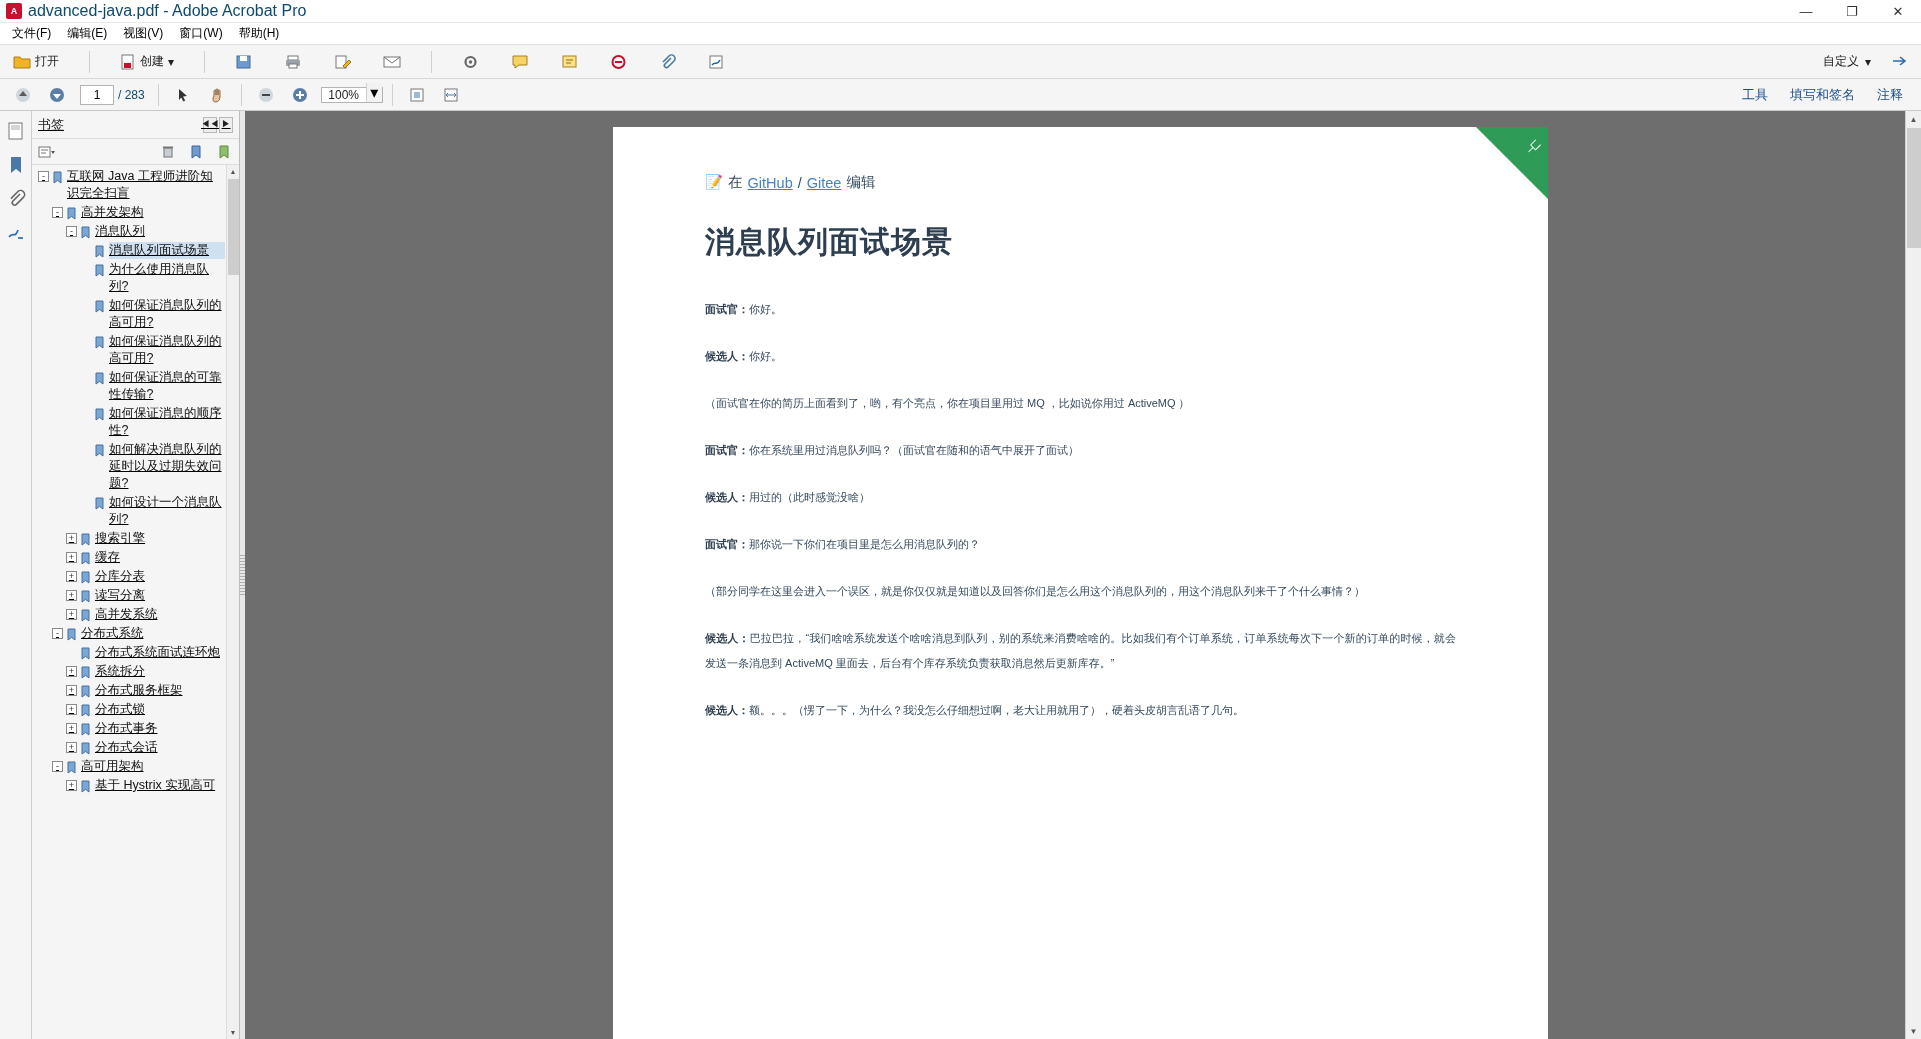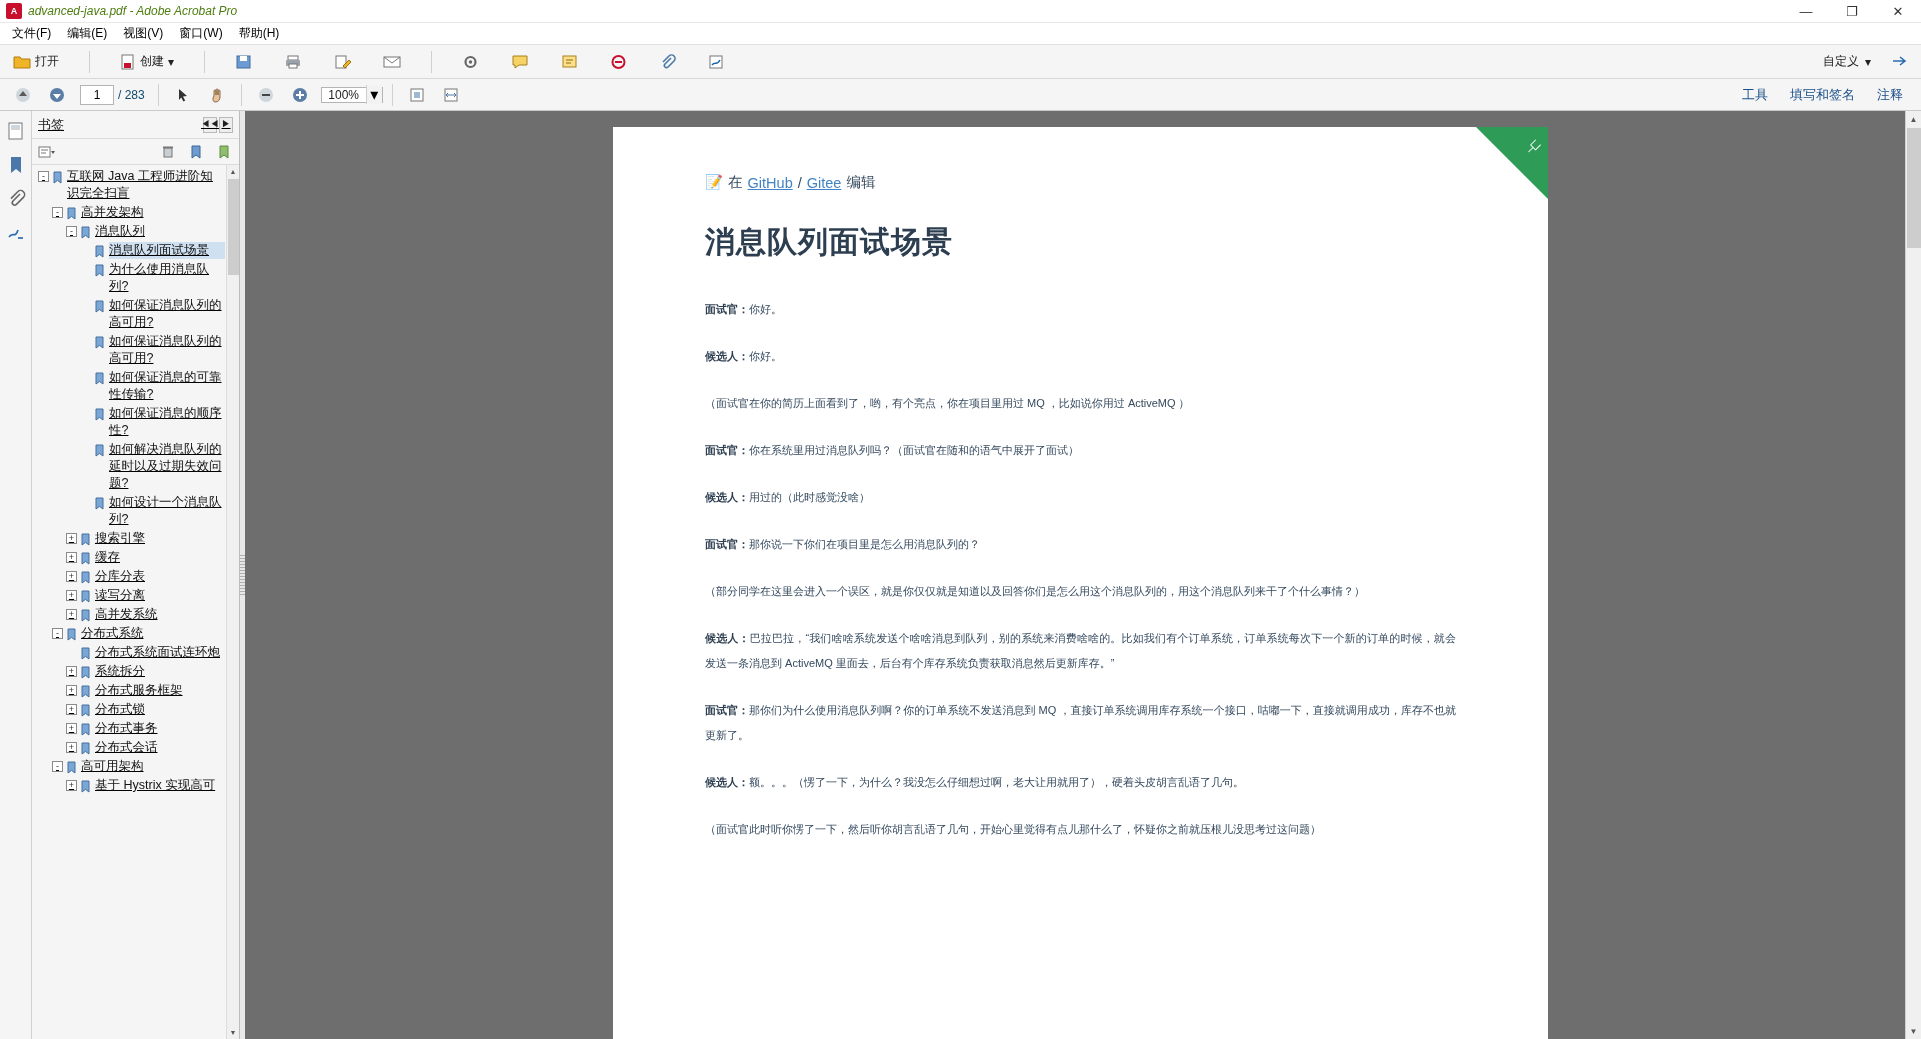--- a/index.html
+++ b/index.html
@@ -25,21 +25,21 @@
     flex: 0 0 23px;
   }
   .titlebar .appicon {
     width: 16px; height: 16px; margin-left: 6px; margin-right: 6px;
     background: #c8102e;
     border-radius: 2px;
     display: flex; align-items: center; justify-content: center;
     color: #fff; font-size: 9px; font-weight: bold;
   }
   .titlebar .title {
-    font-size: 12px; color: #4d7c0f; font-style: italic;
+    font-size: 16px; color: #0c4a6e;
   }
   .titlebar .wbtns {
     margin-left: auto; display: flex; height: 23px;
   }
   .titlebar .wbtn {
     width: 46px; height: 23px;
     display: flex; align-items: center; justify-content: center;
     font-size: 13px; color: #333;
   }
 
@@ -93,21 +93,21 @@
     display: flex; align-items: center; gap: 4px; margin: 0 4px;
   }
   .pagebox input {
     width: 34px; height: 20px;
     border: 1px solid #b4b4b4; background: #fff;
     font-size: 12px; text-align: center;
     font-family: "Liberation Sans", sans-serif;
   }
   .pagebox .total { font-size: 12px; color: #0c4a6e; }
   .zoombox {
-    display: flex; align-items: center;
+    display: flex; align-items: flex-end;
     border: 1px solid #b4b4b4; background: #fff;
     height: 16px; margin-left: 2px;
   }
   .zoombox .val {
     width: 44px; text-align: center; font-size: 12px; color: #222;
   }
   .zoombox .arrow {
     width: 16px; height: 19px; display: flex; align-items: center; justify-content: center;
     border-left: 1px solid #cfcfcf; background: #f2f2f2;
   }
@@ -835,27 +835,21 @@
           <p class="doc-p">
             <b>面试官：</b><span>那你说一下你们在项目里是怎么用消息队列的？</span>
           </p>
           <p class="doc-p muted">
             <span>（部分同学在这里会进入一个误区，就是你仅仅就是知道以及回答你们是怎么用这个消息队列的，用这个消息队列来干了个什么事情？）</span>
           </p>
           <p class="doc-p">
             <b>候选人：</b><span>巴拉巴拉，“我们啥啥系统发送个啥啥消息到队列，别的系统来消费啥啥的。比如我们有个订单系统，订单系统每次下一个新的订单的时候，就会发送一条消息到 ActiveMQ 里面去，后台有个库存系统负责获取消息然后更新库存。”</span>
           </p>
           <p class="doc-p">
-            <b>面试官：</b><span>那你们为什么使用消息队列啊？你的订单系统不发送消息到 MQ ，直接订单系统调用库存系统一个接口，咕嘟一下，直接就调用成功，库存不也就更新了。</span>
-          </p>
-          <p class="doc-p">
             <b>候选人：</b><span>额。。。（愣了一下，为什么？我没怎么仔细想过啊，老大让用就用了），硬着头皮胡言乱语了几句。</span>
-          </p>
-          <p class="doc-p muted">
-            <span>（面试官此时听你愣了一下，然后听你胡言乱语了几句，开始心里觉得有点儿那什么了，怀疑你之前就压根儿没思考过这问题）</span>
           </p>
         </div>
       </div>
 
       <div class="docscroll">
         <div class="btn">▲</div>
         <div class="thumb"></div>
         <div class="btn" style="position:absolute;bottom:0;left:0;right:0">▼</div>
       </div>
     </div>

